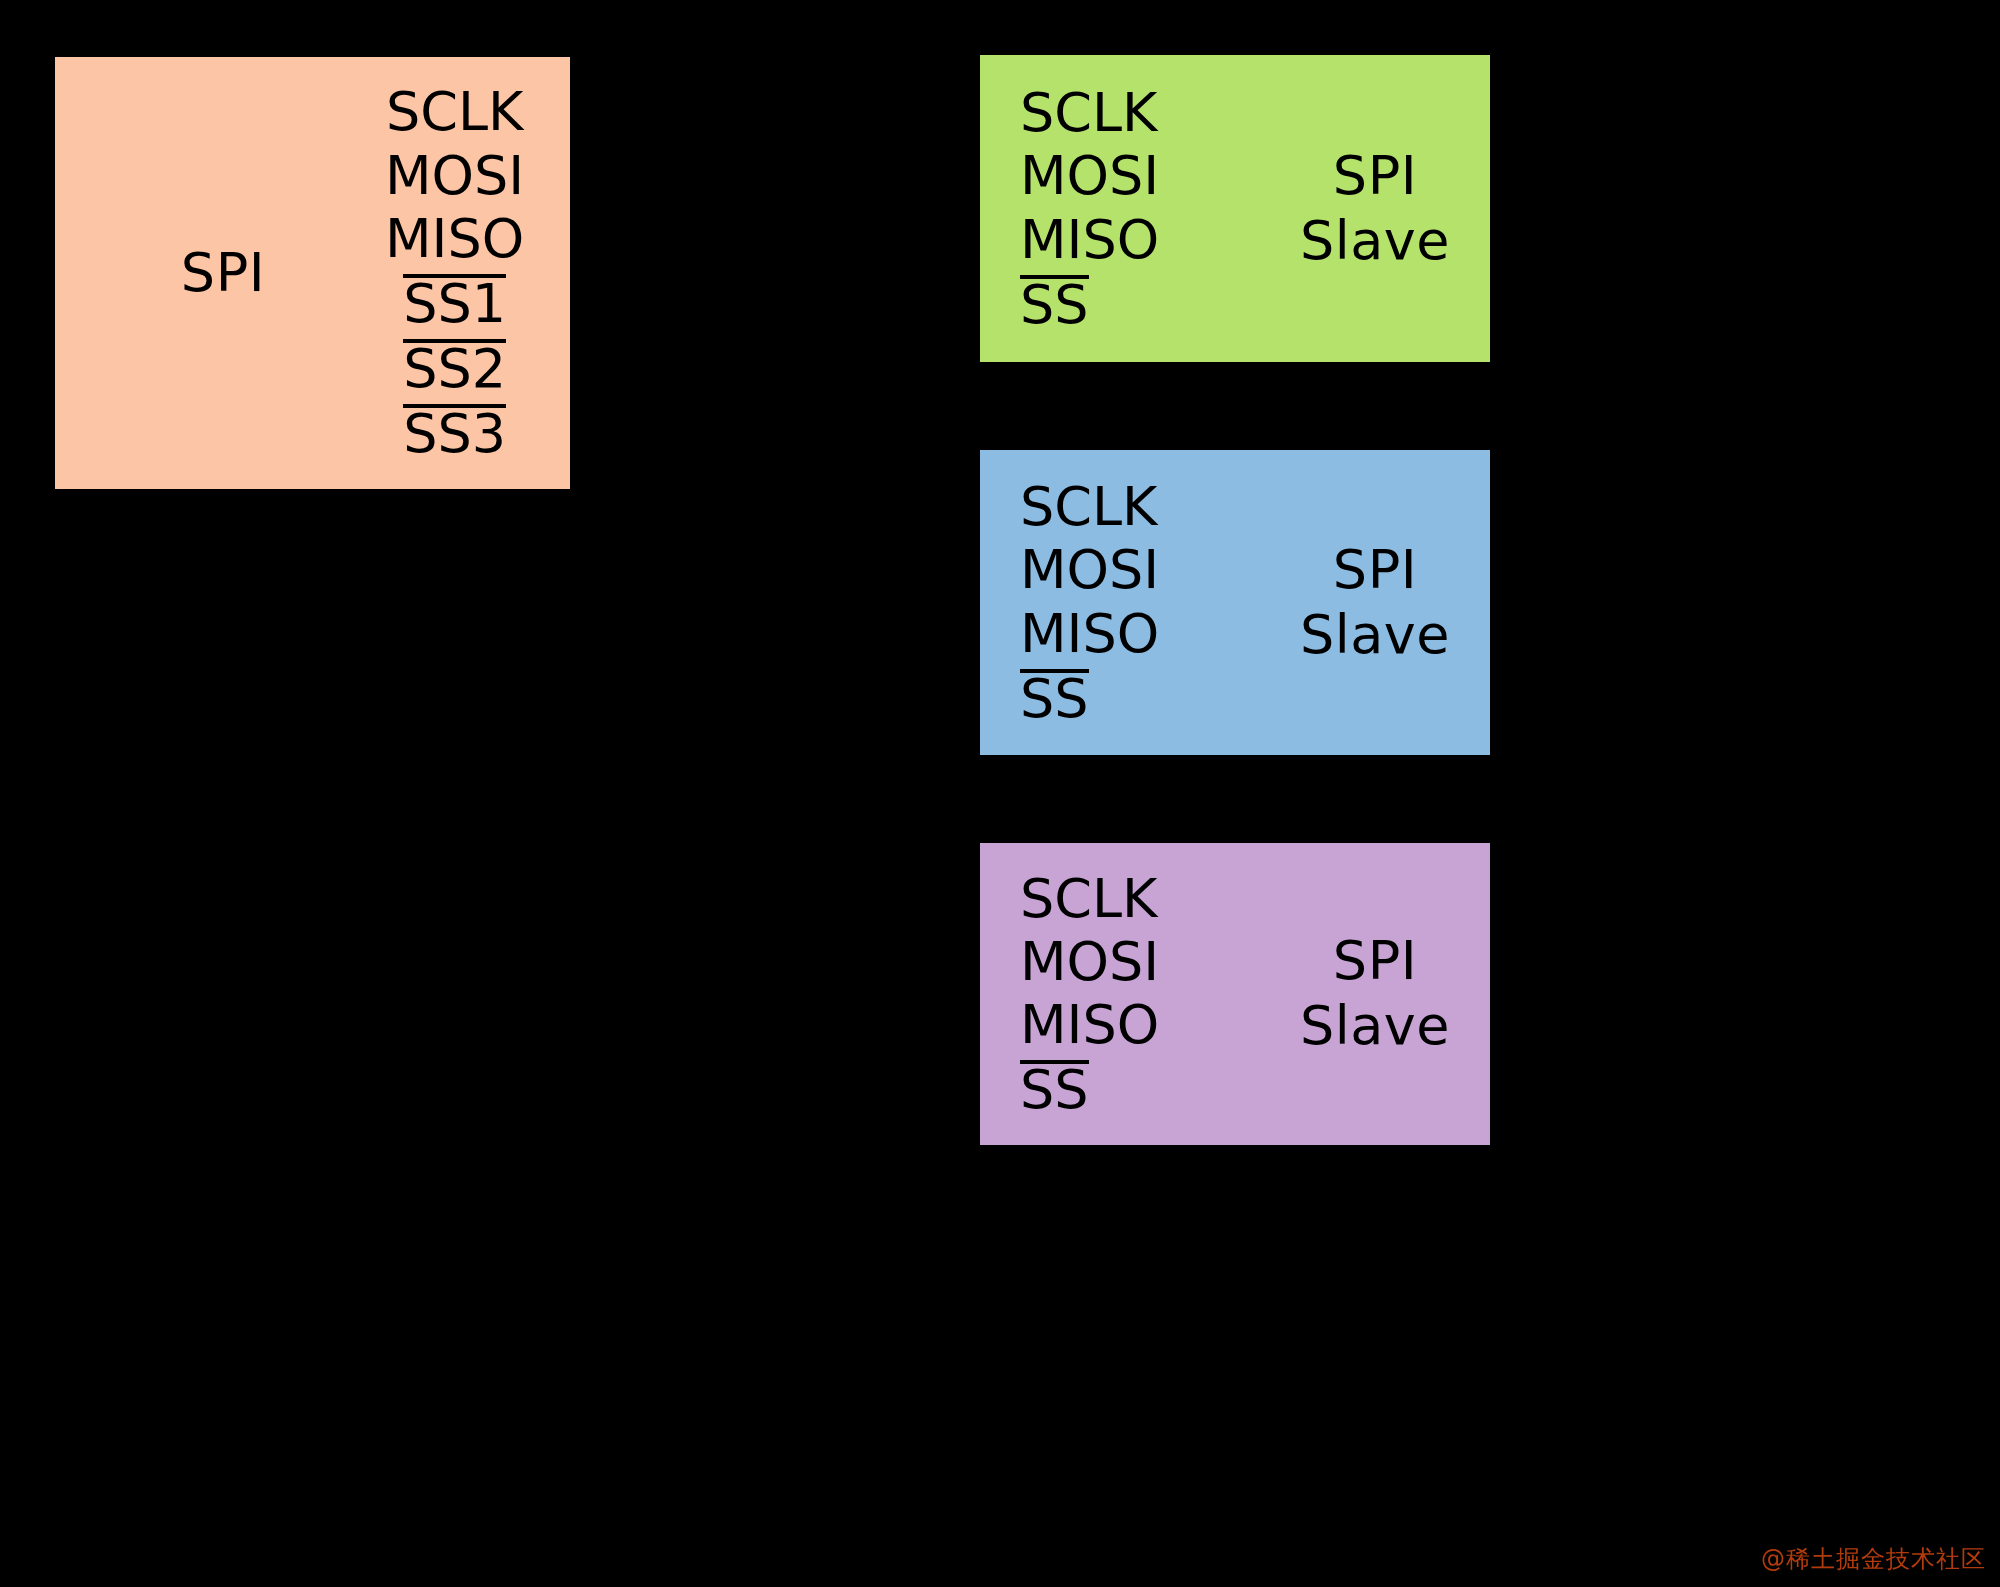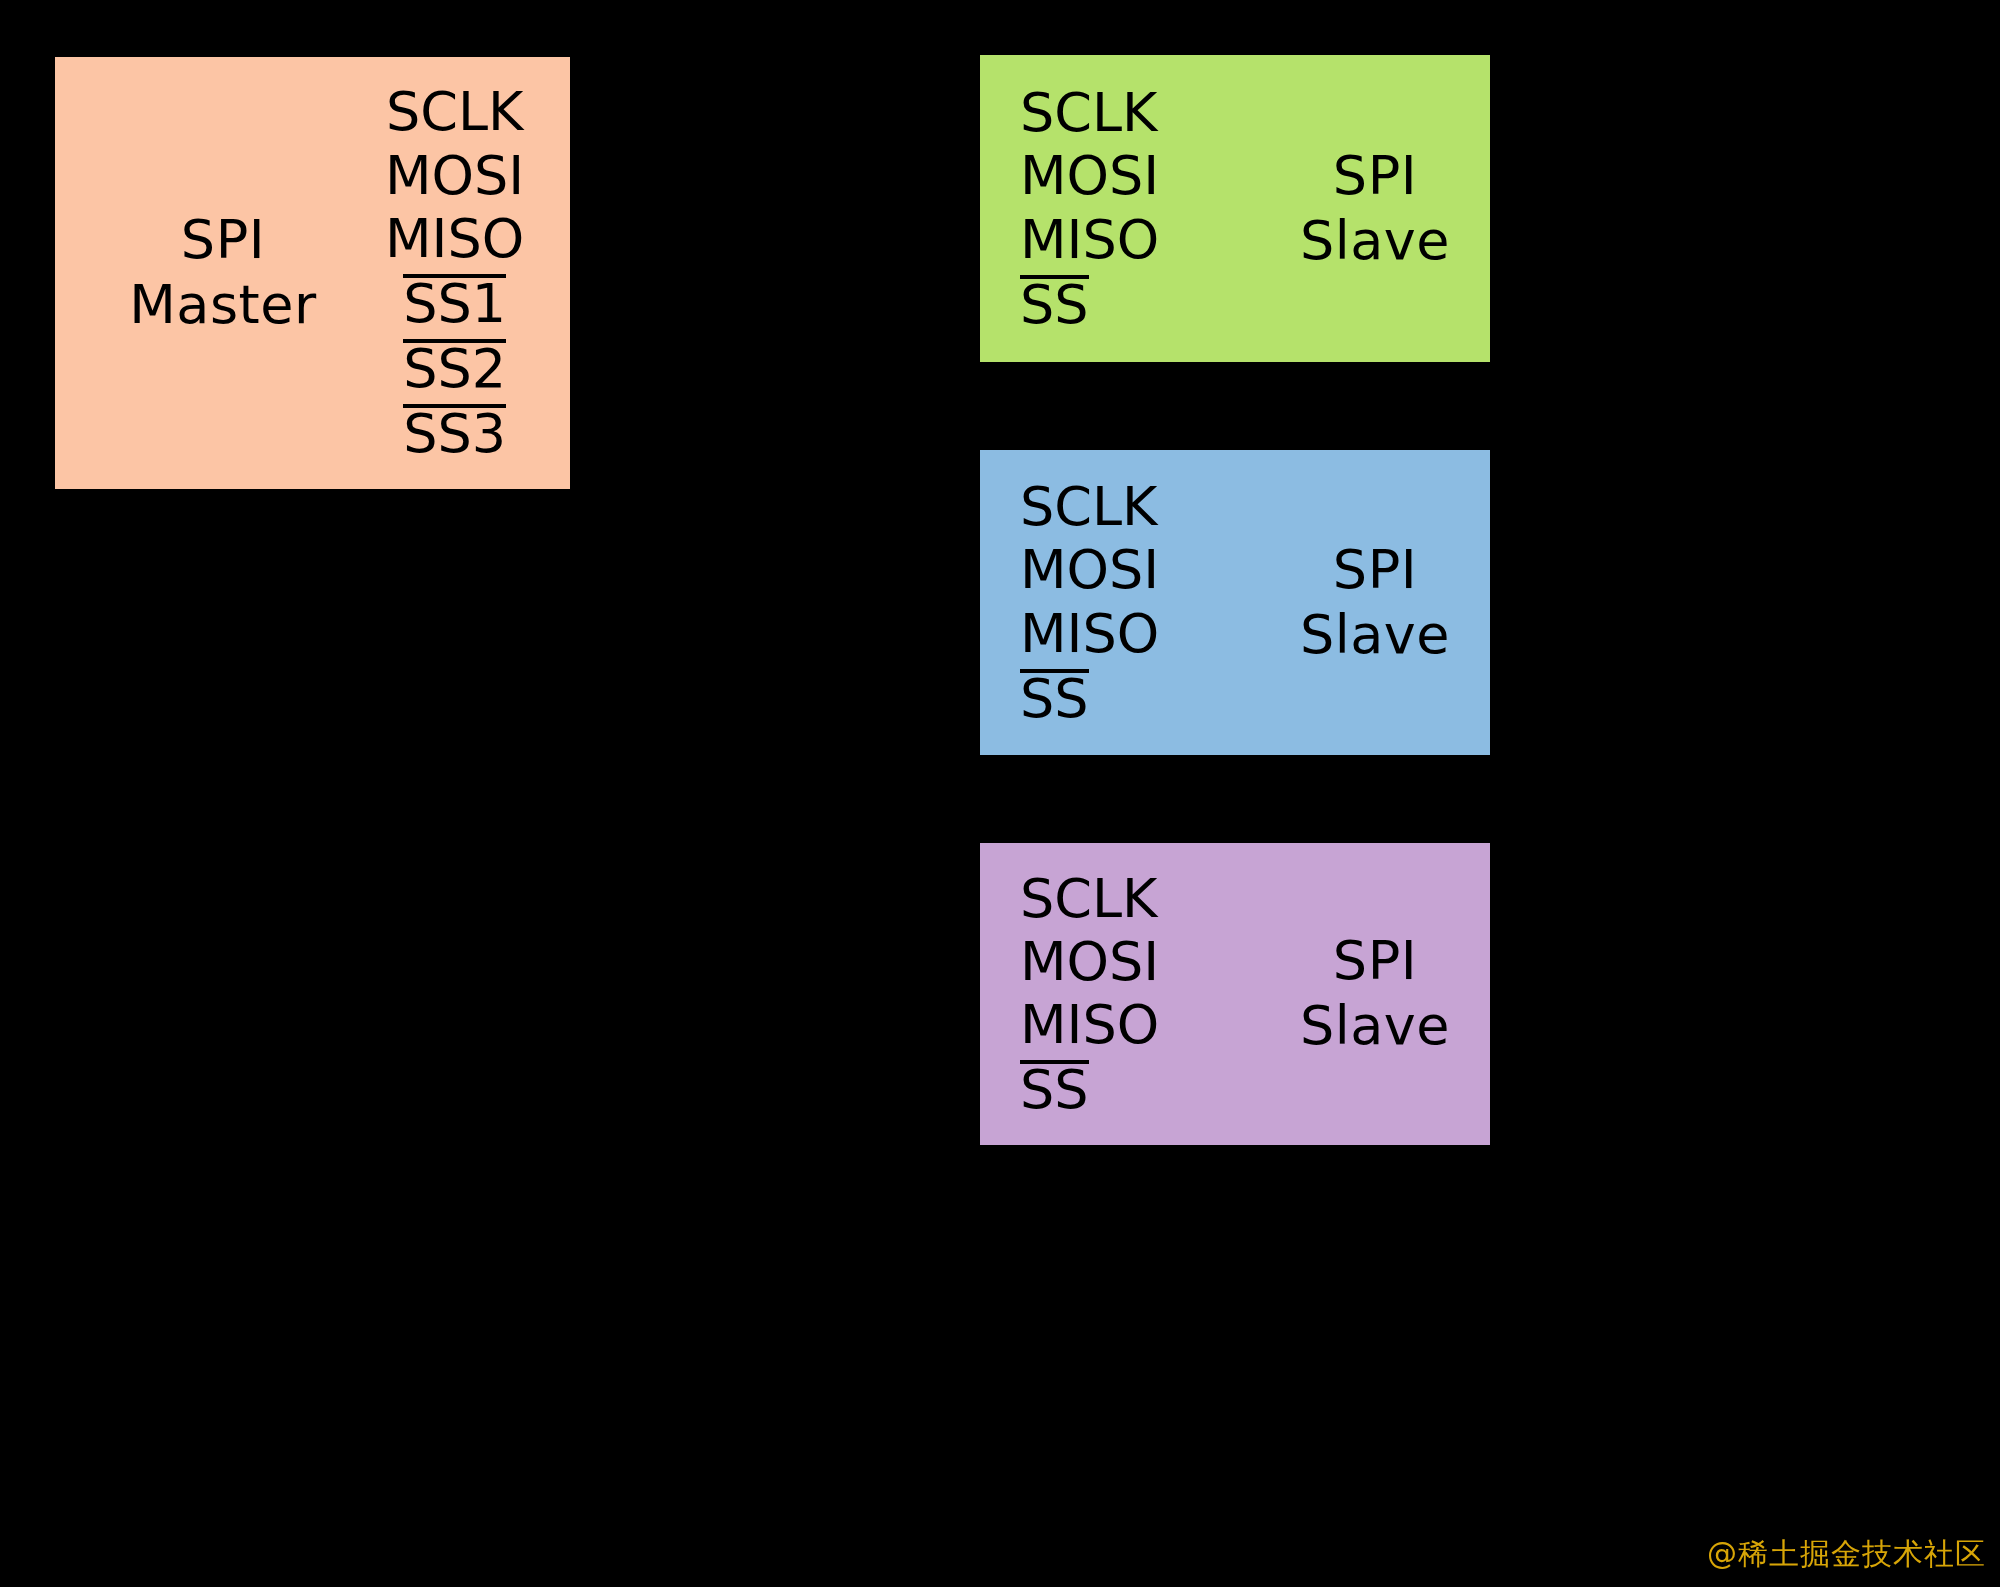--- a/index.html
+++ b/index.html
@@ -126,38 +126,37 @@
     letter-spacing: 0.5px;
     padding-right: 20px;
     box-sizing: border-box;
   }
 
   
   .watermark {
     position: absolute;
     right: 14px;
     bottom: 12px;
-    color: #eab308;
-    font-size: 30px;
+    color: #c2410c;
+    font-size: 24px;
     letter-spacing: 1px;
     white-space: nowrap;
     opacity: 0.92;
     font-family: "DejaVu Sans", "Liberation Sans", sans-serif;
   }
 </style>
 </head>
 <body>
 
 <div class="canvas">
 
   <div class="block master">
     <div class="master-inner">
       <div class="master-role">
         <div>SPI</div>
-        <div>Master</div>
       </div>
       <div class="master-pins">
         <div class="pin">
           <span>SCLK</span>
         </div>
         <div class="pin">
           <span>MOSI</span>
         </div>
         <div class="pin">
           <span>MISO</span>

